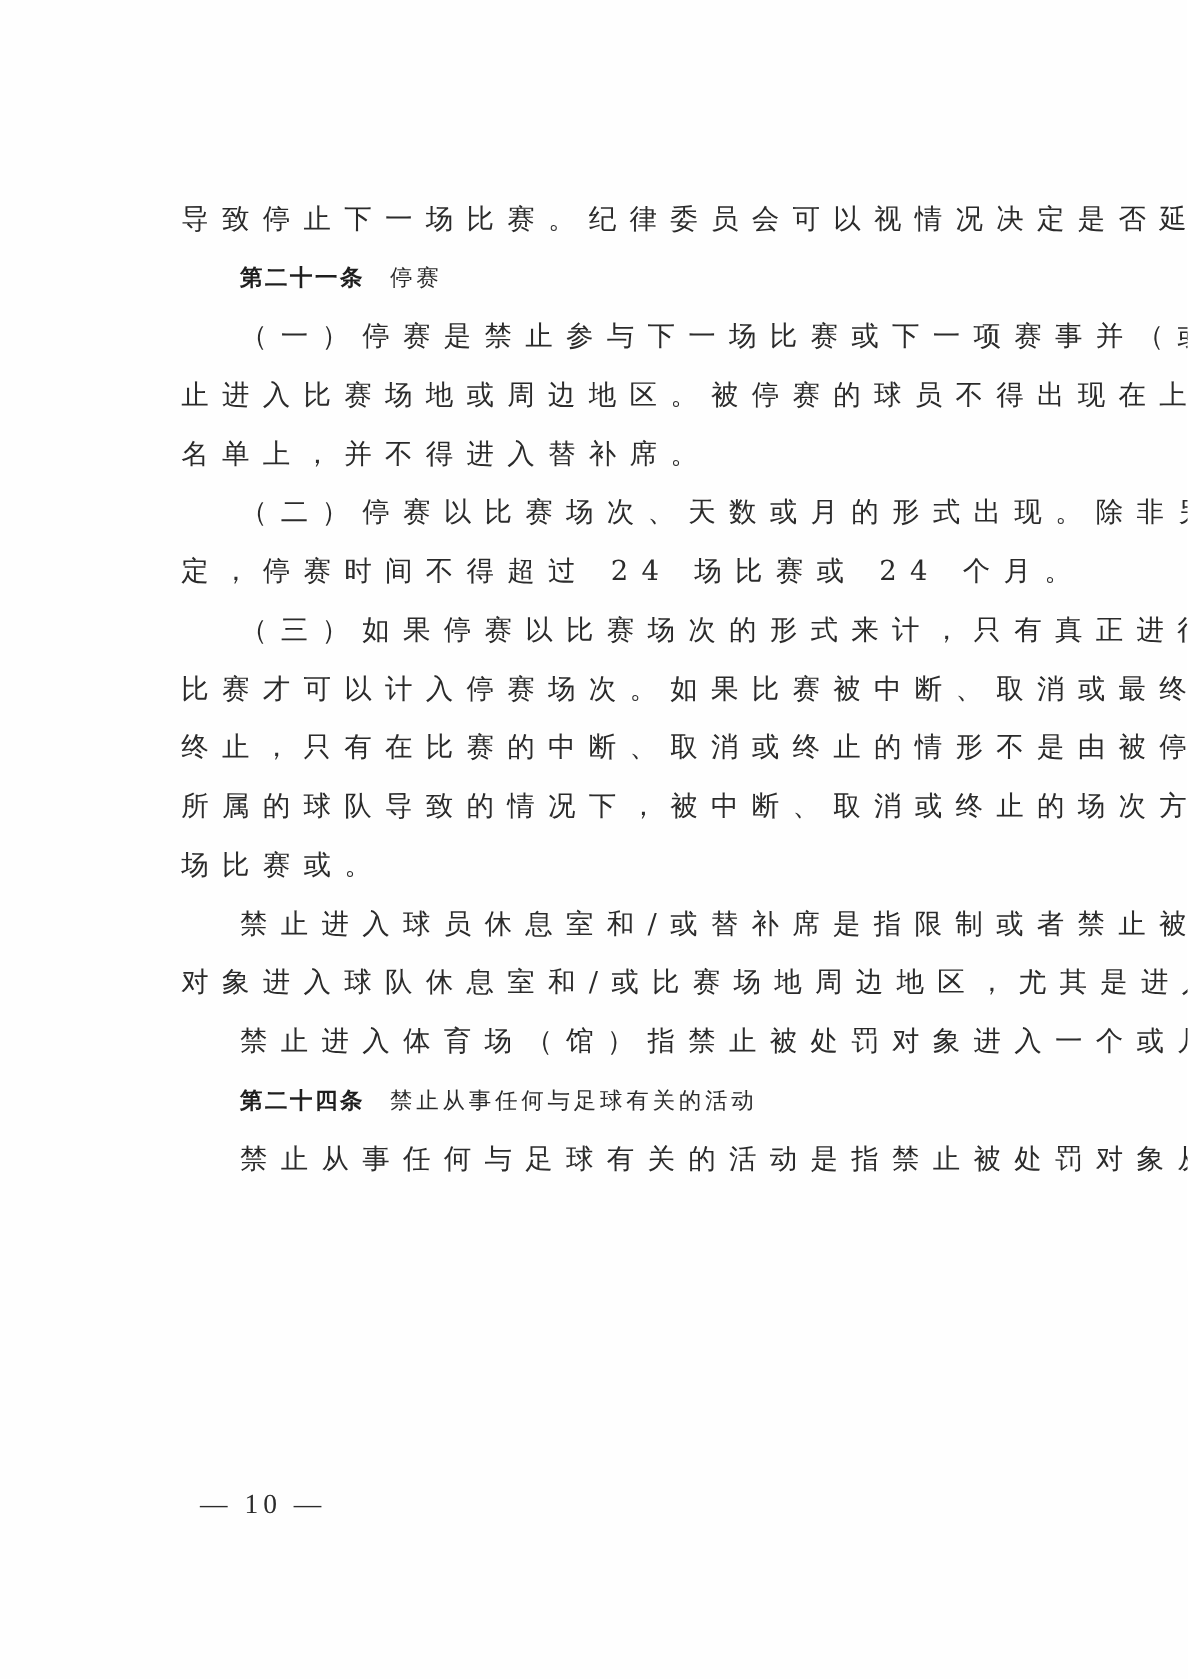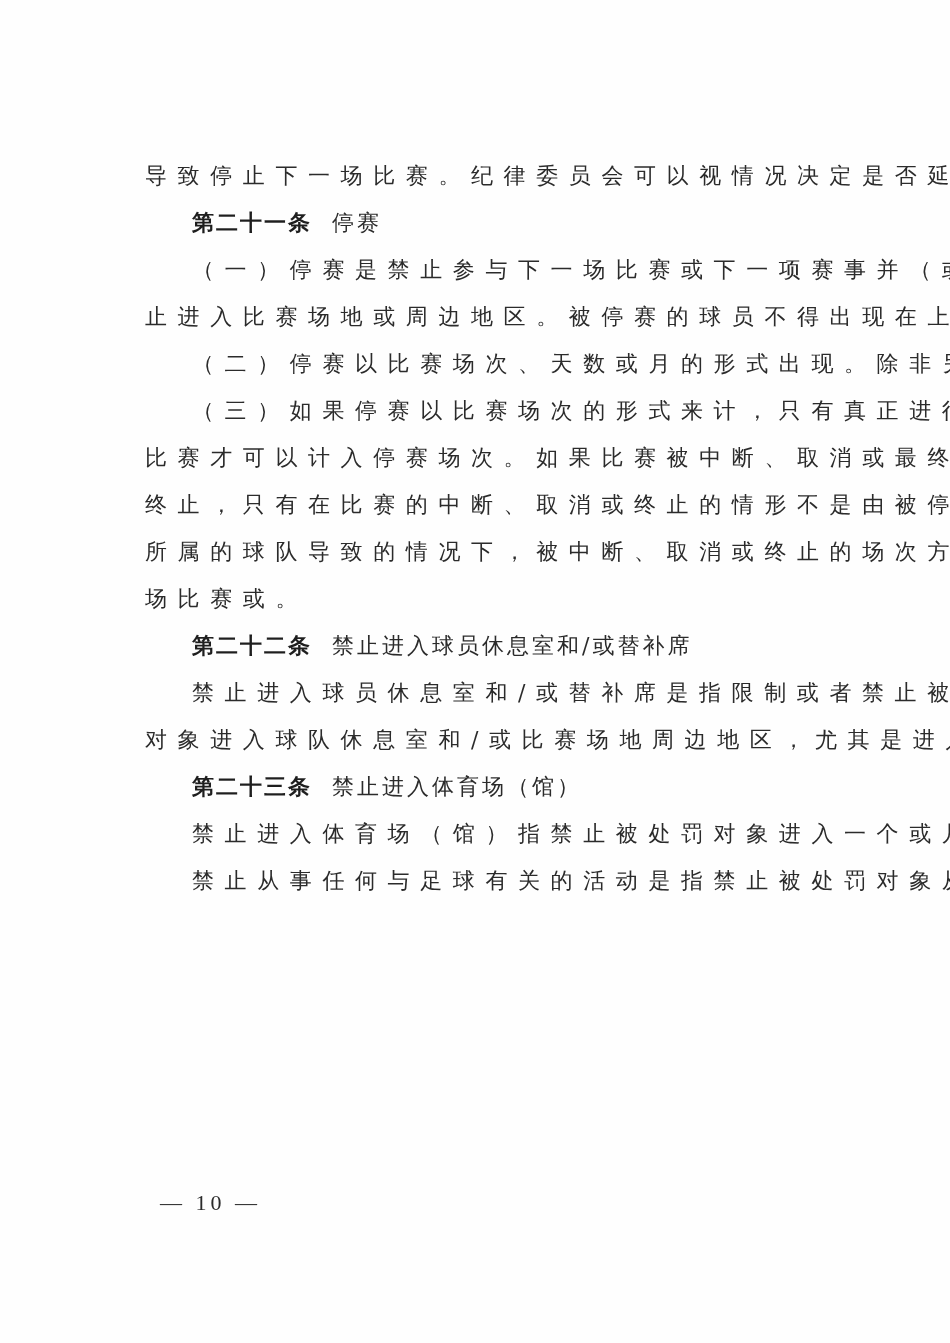--- a/index.html
+++ b/index.html
@@ -34,21 +34,21 @@
     letter-spacing: 10.6px;
     white-space: nowrap;
     color: #2b2b2b;
   }
   .indent { padding-left: 47px; }
   .heading {
     height: 47px;
     line-height: 47px;
     padding-left: 47px;
     white-space: nowrap;
-    font-size: 22px;
+    font-size: 18px;
   }
   .heading .num {
     font-family: "DejaVu Sans", "Liberation Sans", sans-serif;
     font-weight: bold;
     letter-spacing: 2px;
     color: #1e1e1e;
   }
   .heading .title {
     margin-left: 20px;
     letter-spacing: 3px;
@@ -72,36 +72,35 @@
 <div class="page">
   <div class="content">
 
     <div class="line">导致停止下一场比赛。纪律委员会可以视情况决定是否延长停赛</div>
 
     <div class="heading">
       <span class="num">第二十一条</span><span class="title">停赛</span>
     </div>
     <div class="line indent">（一）停赛是禁止参与下一场比赛或下一项赛事并（或）禁</div>
     <div class="line">止进入比赛场地或周边地区。被停赛的球员不得出现在上场球员</div>
+    <div class="line">名单上，并不得进入替补席。</div>
     <div class="line indent">（二）停赛以比赛场次、天数或月的形式出现。除非另有规</div>
+    <div class="line">定，停赛时间不得超过 24 场比赛或 24 个月。</div>
     <div class="line indent">（三）如果停赛以比赛场次的形式来计，只有真正进行了的</div>
     <div class="line">比赛才可以计入停赛场次。如果比赛被中断、取消或最终比赛被</div>
     <div class="line">终止，只有在比赛的中断、取消或终止的情形不是由被停赛球员</div>
     <div class="line">所属的球队导致的情况下，被中断、取消或终止的场次方可计入</div>
     <div class="line">场比赛或。</div>
 
-    <div class="heading">
-      <span class="num">第二十二条</span><span class="title">禁止进入球员休息室和/或替补席</span>
-    </div>
     <div class="line indent">禁止进入球员休息室和/或替补席是指限制或者禁止被处罚</div>
     <div class="line">对象进入球队休息室和/或比赛场地周边地区，尤其是进入替</div>
 
-    <div class="heading">
-      <span class="num">第二十三条</span><span class="title">禁止进入体育场（馆）</span>
-    </div>
     <div class="line indent">禁止进入体育场（馆）指禁止被处罚对象进入一个或几个体</div>
 
+    <div class="heading">
+      <span class="num">第二十四条</span><span class="title">禁止从事任何与足球有关的活动</span>
+    </div>
     <div class="line indent">禁止从事任何与足球有关的活动是指禁止被处罚对象从事任</div>
 
   </div>
 
   <div class="page-number">— 10 —</div>
 </div>
 
 </body></html>

